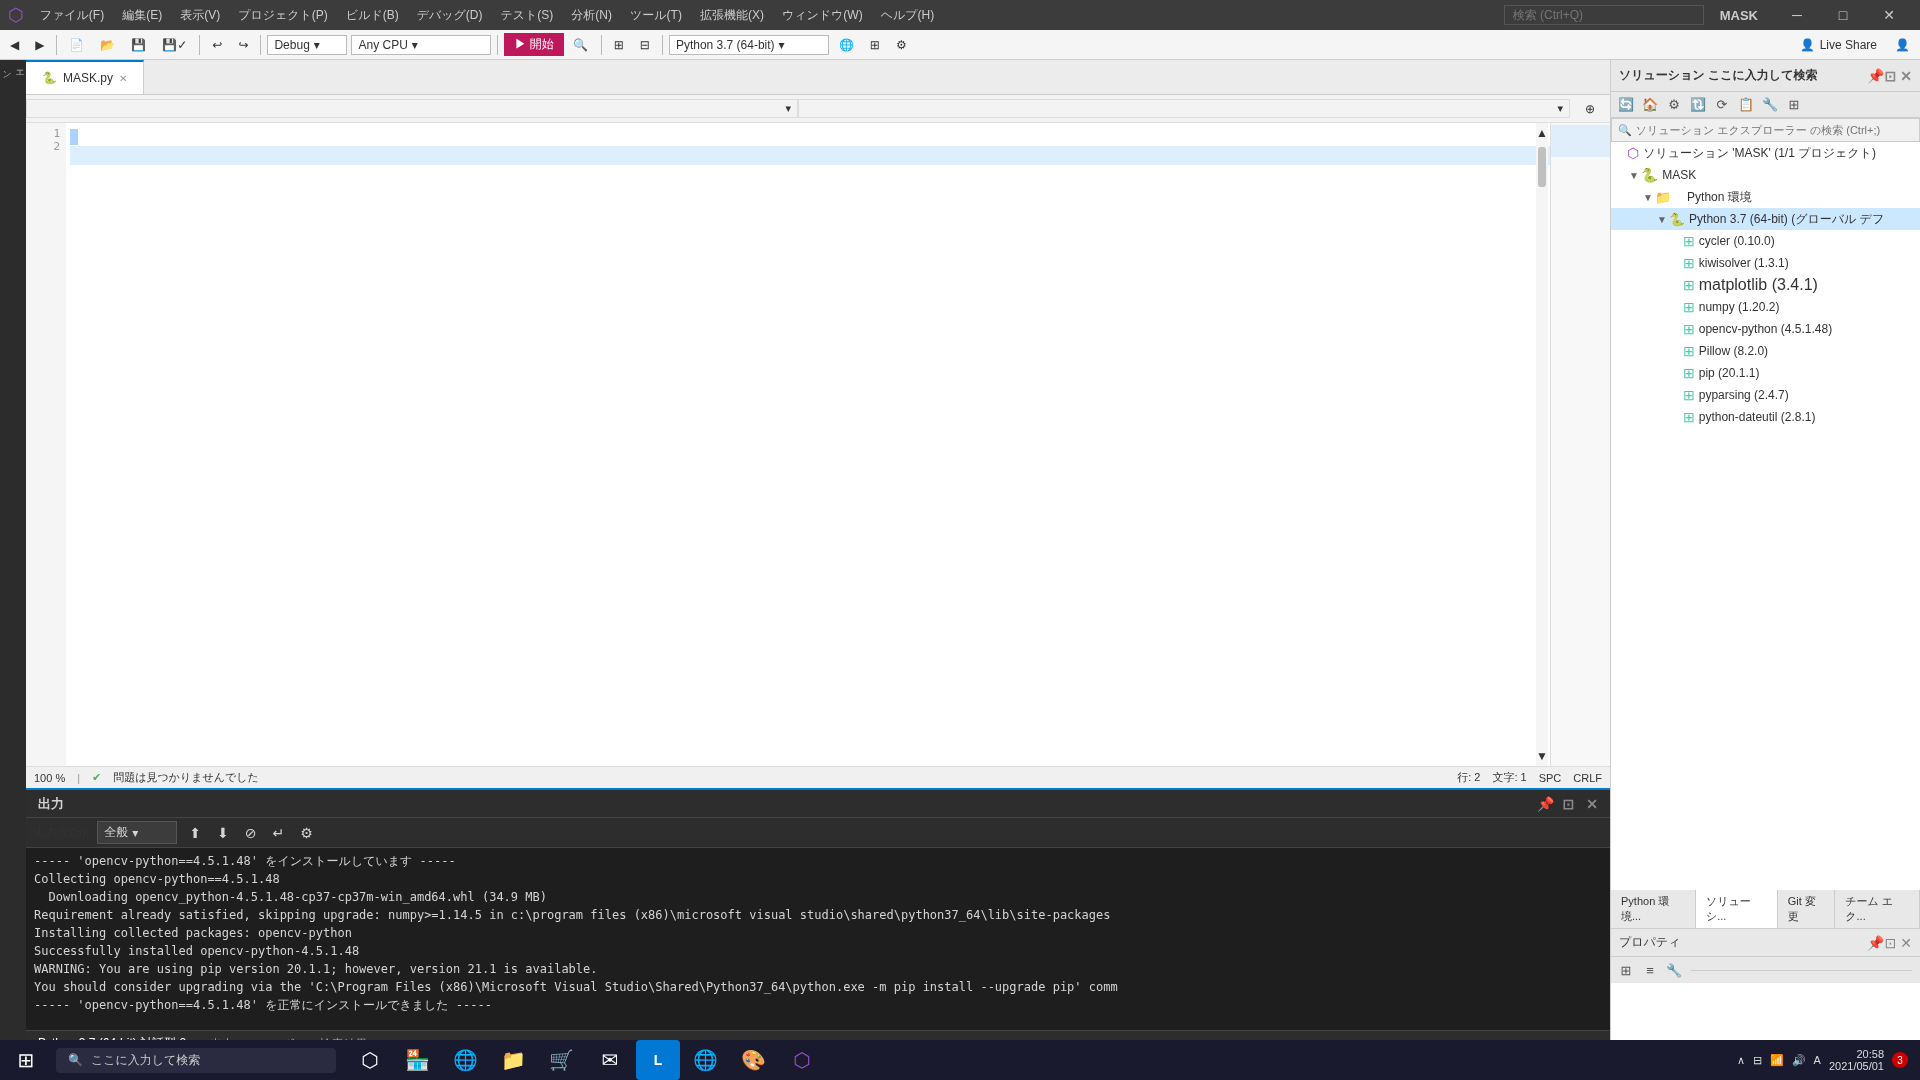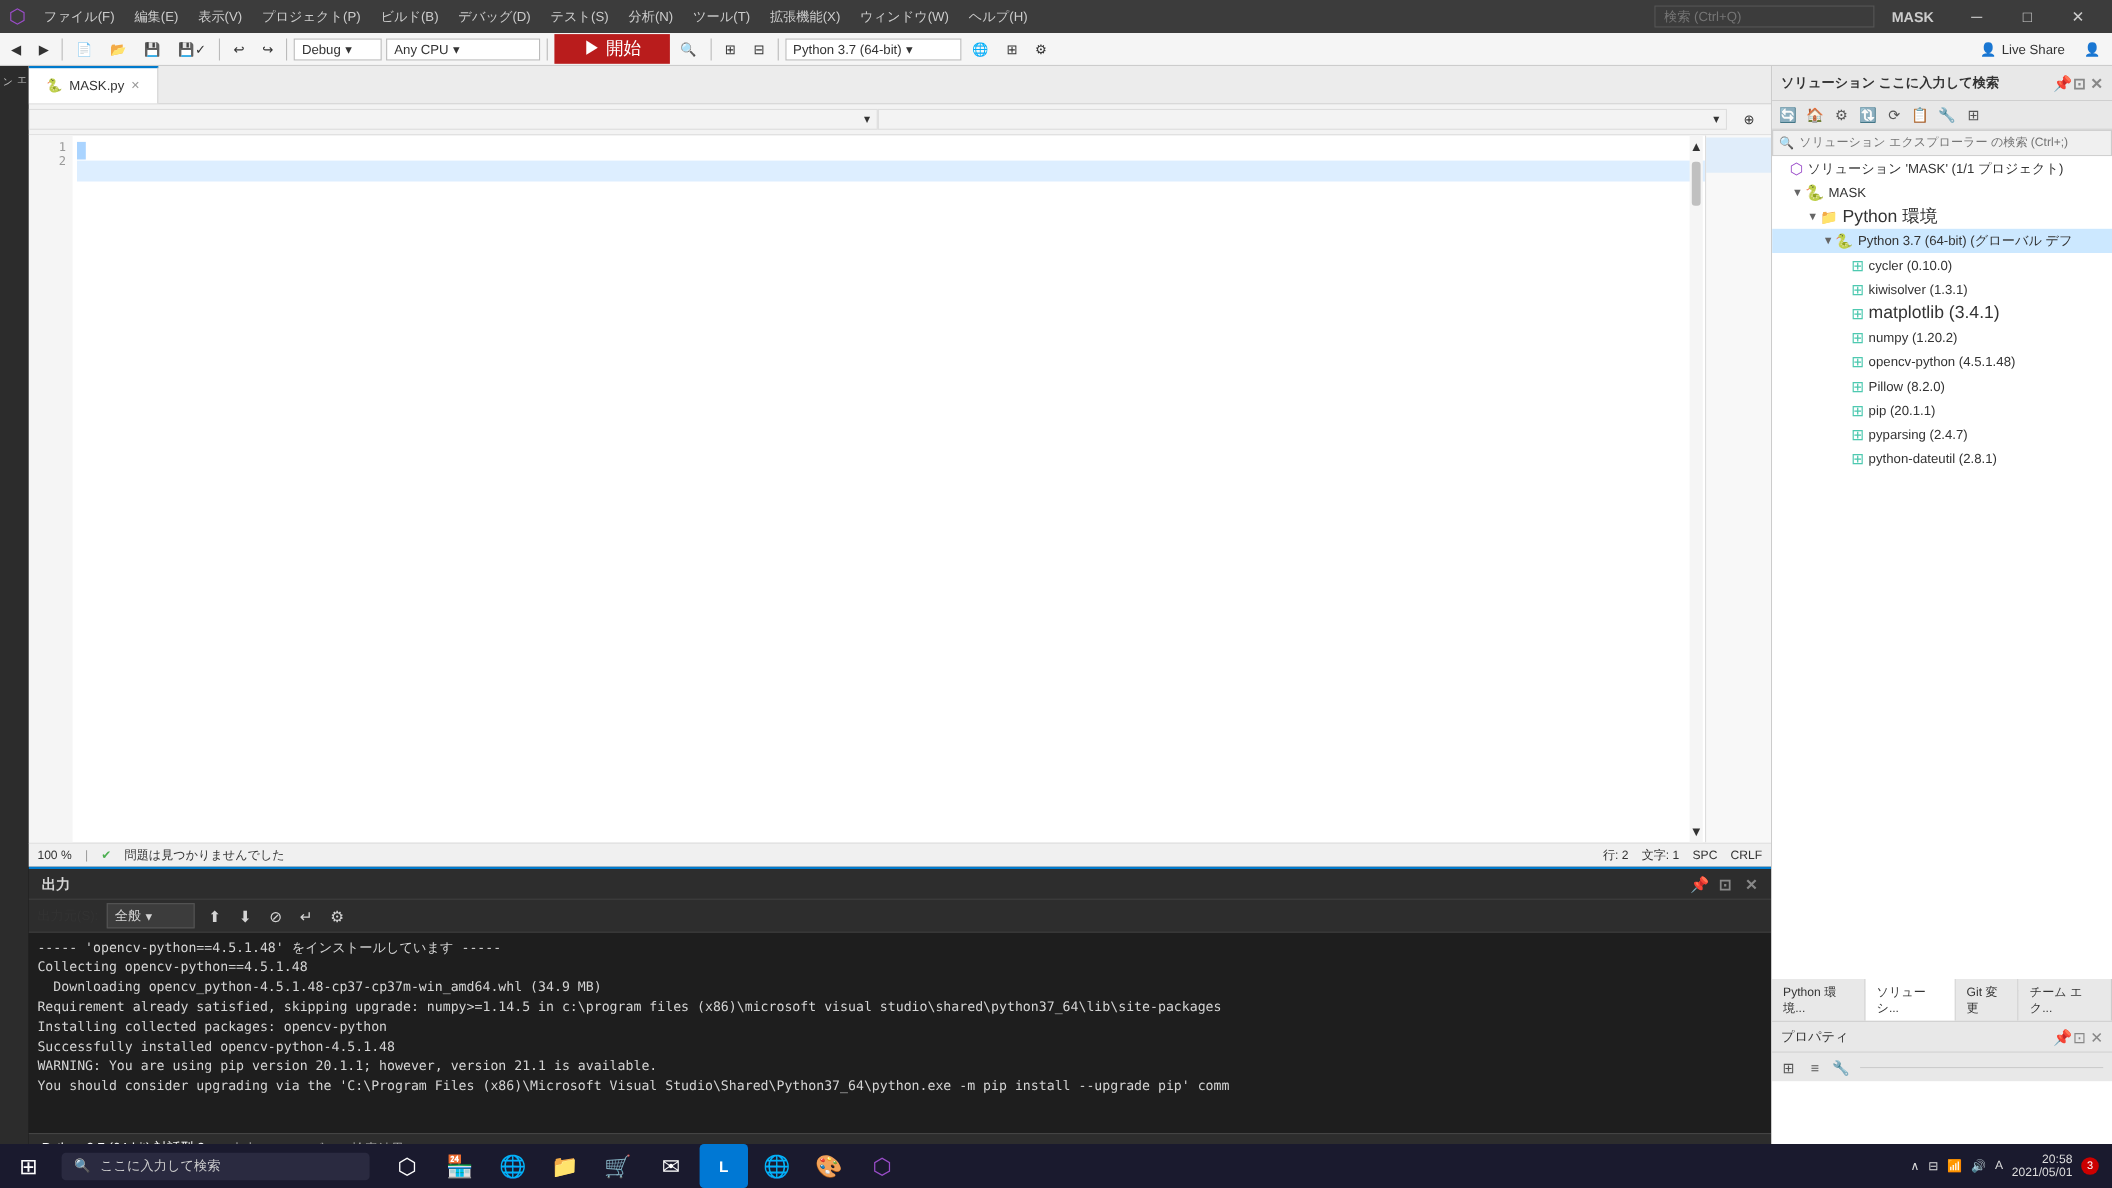--- a/index.html
+++ b/index.html
@@ -89,26 +89,26 @@
       border: 1px solid #bbb;
       background: white;
       padding: 2px 6px;
       cursor: pointer;
       font-size: 12px;
       min-width: 80px;
     }
     .toolbar-dropdown-wide { min-width: 140px; }
     .toolbar-dropdown-py { min-width: 160px; }
     .start-btn {
-      background: #b91c1c;
+      background: #be185d;
       color: white;
       border: none;
-      padding: 3px 26px;
-      cursor: pointer;
-      font-size: 16px;
+      padding: 3px 10px;
+      cursor: pointer;
+      font-size: 12px;
       display: flex;
       align-items: center;
       gap: 4px;
     }
     .live-share-btn {
       margin-left: auto;
       display: flex;
       align-items: center;
       gap: 4px;
       cursor: pointer;
@@ -685,20 +685,21 @@
           <div id="output-content">
 
           <div class="output-line">----- 'opencv-python==4.5.1.48' をインストールしています -----</div>
               <div class="output-line">Collecting opencv-python==4.5.1.48</div>
               <div class="output-line">  Downloading opencv_python-4.5.1.48-cp37-cp37m-win_amd64.whl (34.9 MB)</div>
               <div class="output-line">Requirement already satisfied, skipping upgrade: numpy&gt;=1.14.5 in c:\program files (x86)\microsoft visual studio\shared\python37_64\lib\site-packages</div>
               <div class="output-line">Installing collected packages: opencv-python</div>
               <div class="output-line">Successfully installed opencv-python-4.5.1.48</div>
               <div class="output-line">WARNING: You are using pip version 20.1.1; however, version 21.1 is available.</div>
               <div class="output-line">You should consider upgrading via the 'C:\Program Files (x86)\Microsoft Visual Studio\Shared\Python37_64\python.exe -m pip install --upgrade pip' comm</div>
+              <div class="output-line">----- 'opencv-python==4.5.1.48' を正常にインストールできました -----</div>
             </div>
           <div id="output-bottom-tabs">
 
           <div class="out-tab active">Python 3.7 (64-bit) 対話型 2</div>
               <div class="out-tab">出力</div>
               <div class="out-tab">シンボルの検索結果</div>
             </div>
         </div>
 
       </div>
@@ -738,21 +739,21 @@
             <div class="tree-item">
               <span class="tree-indent" style="width: 14px;"></span>
               <span class="tree-arrow">▼</span>
               <span class="tree-icon"><span style="font-size:14px;">🐍</span></span>
               <span style="font-size: 12px;">MASK</span>
             </div>
             <div class="tree-item">
               <span class="tree-indent" style="width: 28px;"></span>
               <span class="tree-arrow">▼</span>
               <span class="tree-icon"><span style="font-size:13px;">📁</span></span>
-              <span style="font-size: 16px;">Python 環境</span>
+              <span style="font-size: 12px; margin-left: 12px;">Python 環境</span>
             </div>
             <div class="tree-item selected">
               <span class="tree-indent" style="width: 42px;"></span>
               <span class="tree-arrow">▼</span>
               <span class="tree-icon"><span style="font-size:13px;">🐍</span></span>
               <span style="font-size: 12px;">Python 3.7 (64-bit) (グローバル デフ</span>
             </div>
             <div class="tree-item">
               <span class="tree-indent" style="width: 56px;"></span>
               <span style="width: 12px; display: inline-block;"></span>

